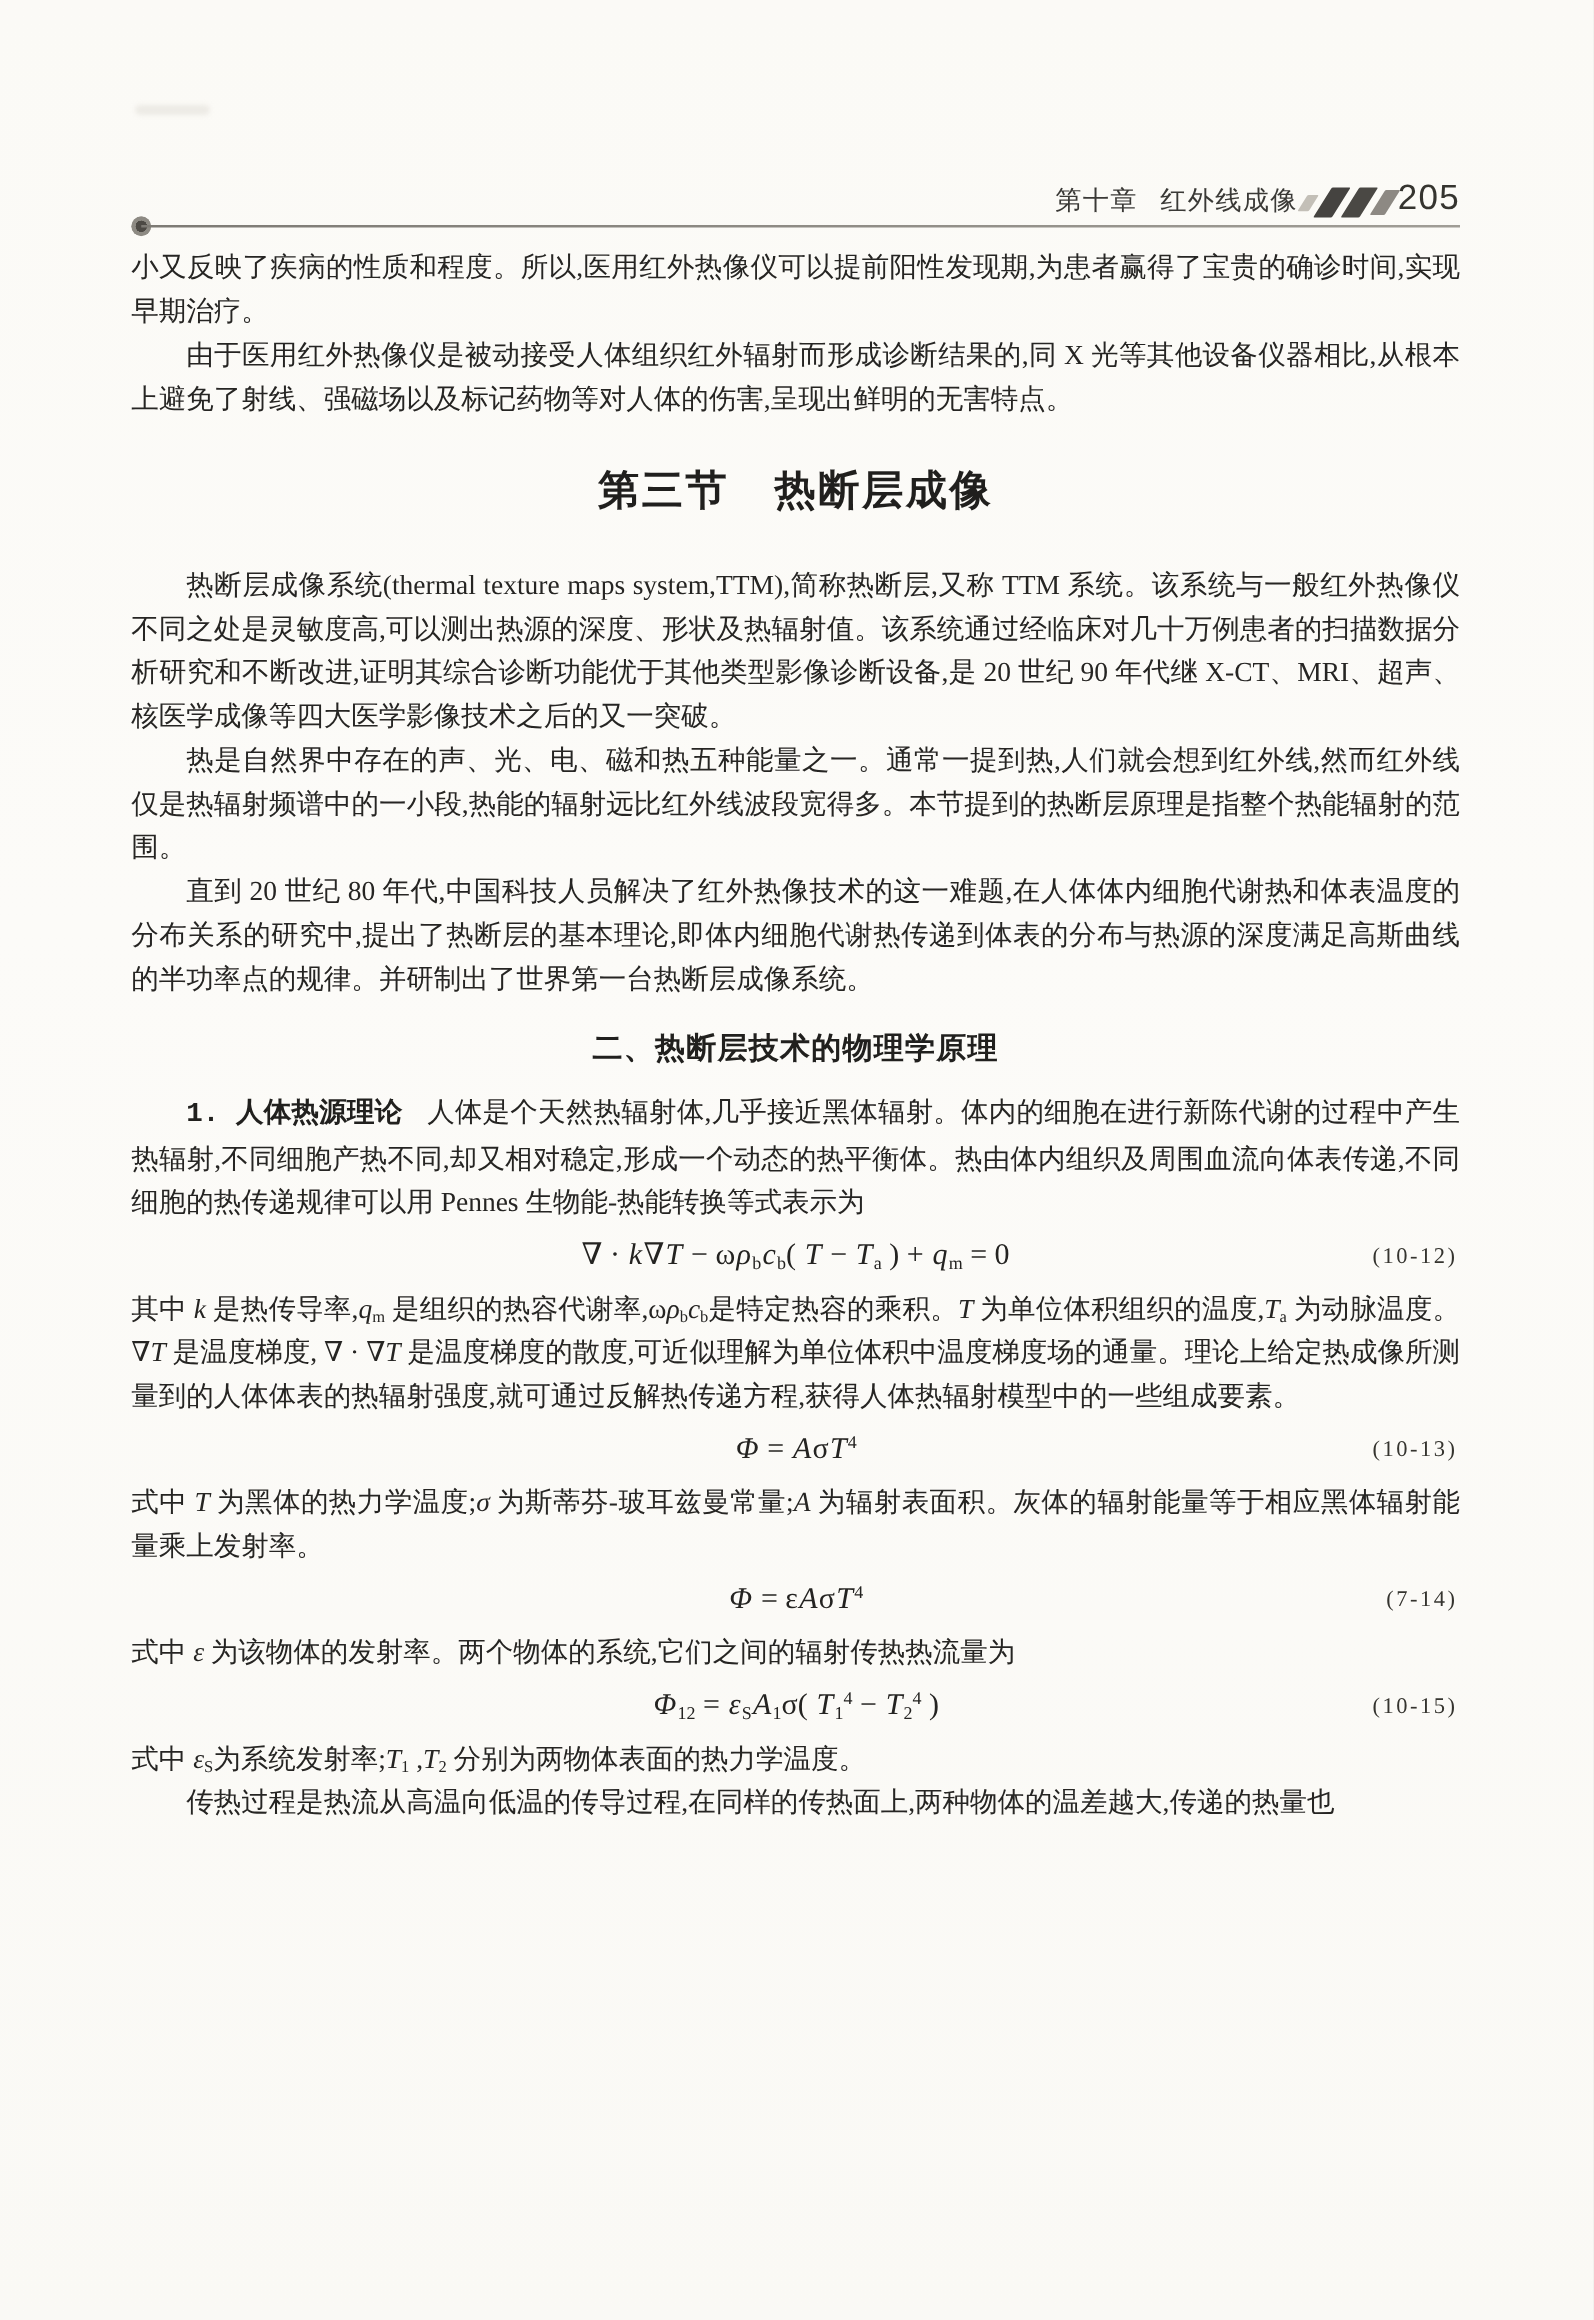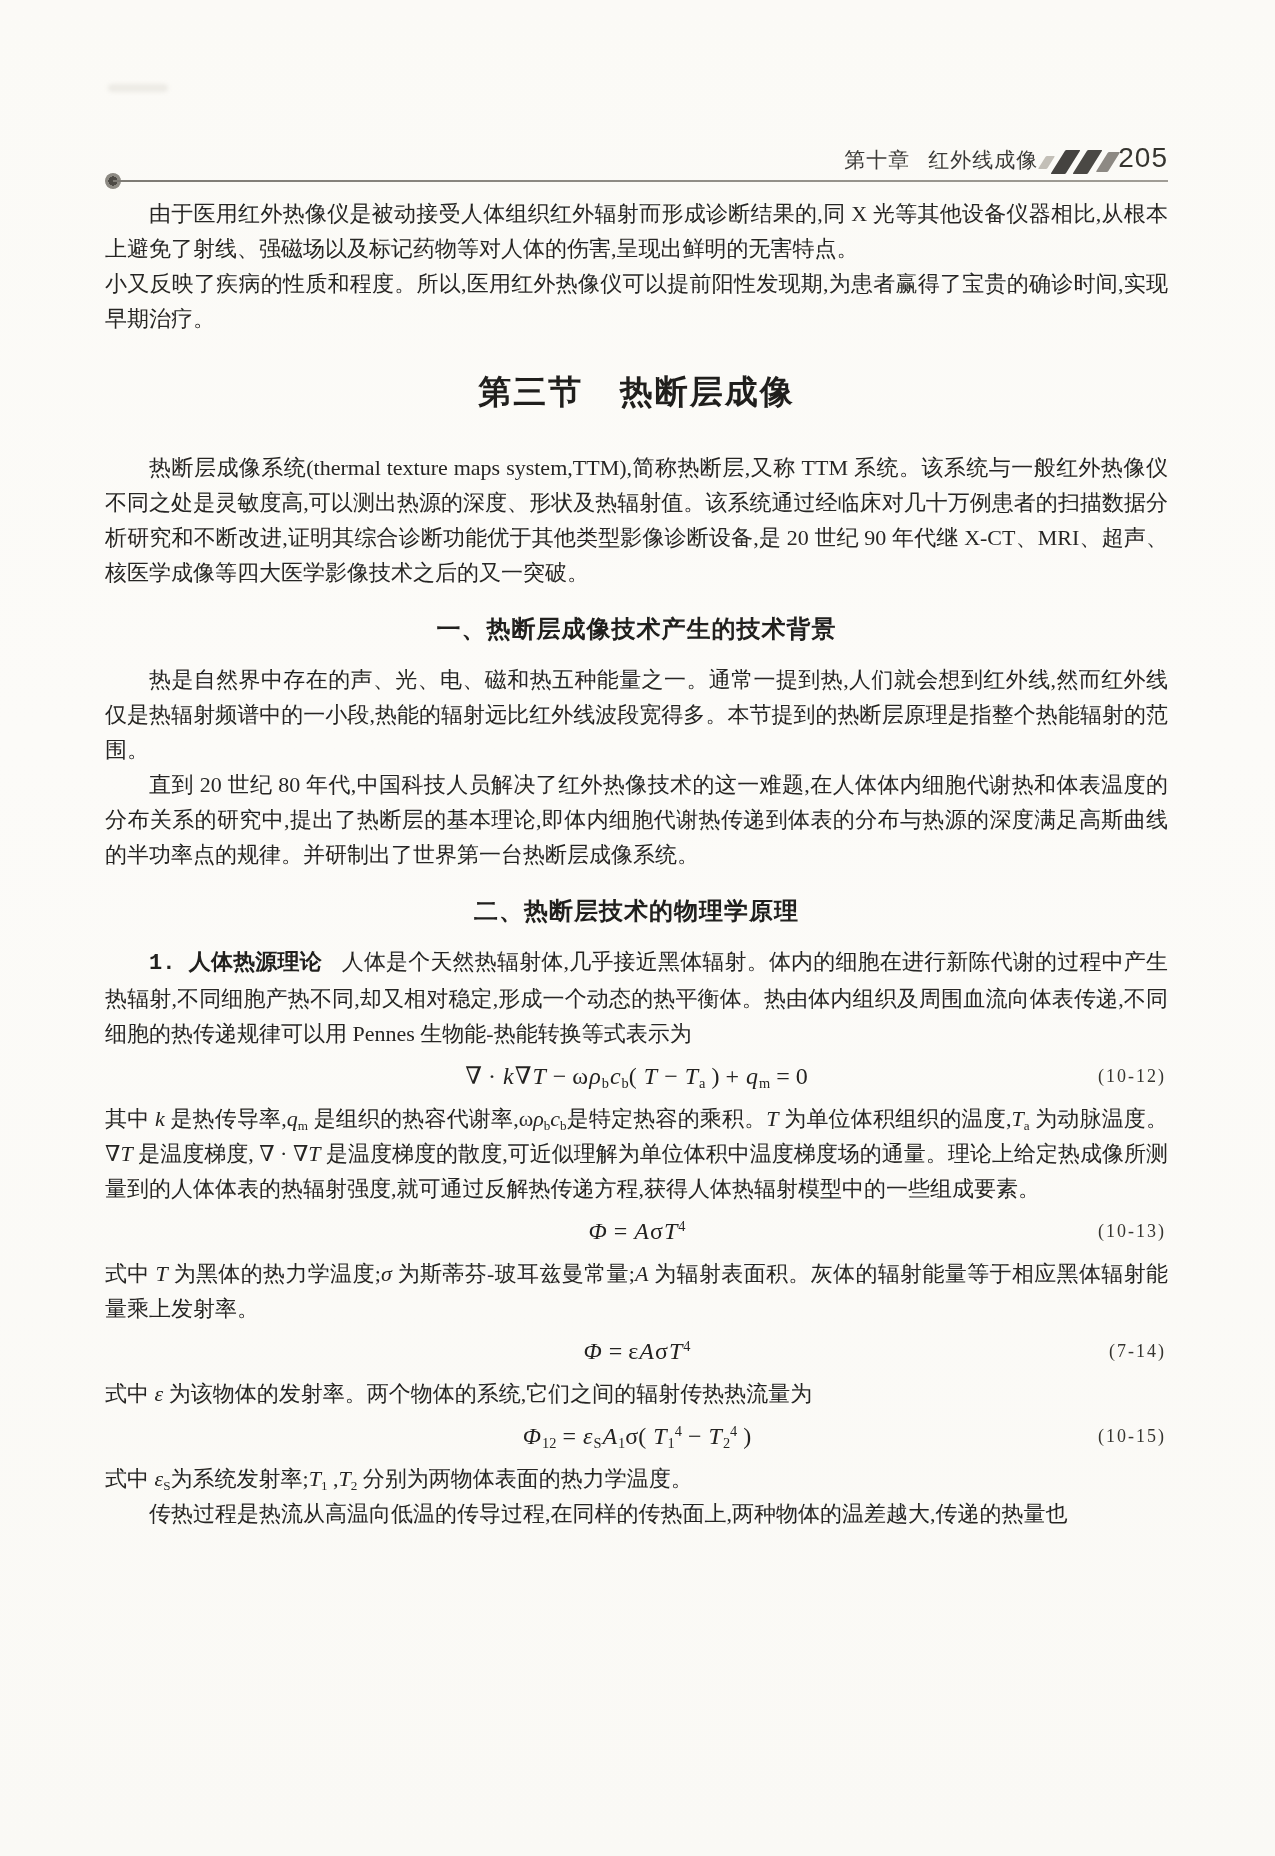--- a/index.html
+++ b/index.html
@@ -100,31 +100,30 @@
         <span class="slash s4"></span>
       </div>
       <div class="page-number">205</div>
     </div>
     <div class="header-dot"></div>
     <div class="header-rule"></div>
   </div>
 
   <div class="content">
 
+    <p class="para">小又反映了疾病的性质和程度。所以,医用红外热像仪可以提前阳性发现期,为患者赢得了宝贵的确诊时间,实现早期治疗。</p>
+
     <p class="para indent">由于医用红外热像仪是被动接受人体组织红外辐射而形成诊断结果的,同 X 光等其他设备仪器相比,从根本上避免了射线、强磁场以及标记药物等对人体的伤害,呈现出鲜明的无害特点。</p>
-
-    <p class="para">小又反映了疾病的性质和程度。所以,医用红外热像仪可以提前阳性发现期,为患者赢得了宝贵的确诊时间,实现早期治疗。</p>
 
     <h1 class="section-title">
       <span>第三节</span><span class="sec-gap"></span><span>热断层成像</span>
     </h1>
 
     <p class="para indent">热断层成像系统(thermal texture maps system,TTM),简称热断层,又称 TTM 系统。该系统与一般红外热像仪不同之处是灵敏度高,可以测出热源的深度、形状及热辐射值。该系统通过经临床对几十万例患者的扫描数据分析研究和不断改进,证明其综合诊断功能优于其他类型影像诊断设备,是 20 世纪 90 年代继 X-CT、MRI、超声、核医学成像等四大医学影像技术之后的又一突破。</p>
 
-    <h2 class="subsection-title">一、热断层成像技术产生的技术背景</h2>
 
     <p class="para indent">热是自然界中存在的声、光、电、磁和热五种能量之一。通常一提到热,人们就会想到红外线,然而红外线仅是热辐射频谱中的一小段,热能的辐射远比红外线波段宽得多。本节提到的热断层原理是指整个热能辐射的范围。</p>
 
 
     <p class="para indent">直到 20 世纪 80 年代,中国科技人员解决了红外热像技术的这一难题,在人体体内细胞代谢热和体表温度的分布关系的研究中,提出了热断层的基本理论,即体内细胞代谢热传递到体表的分布与热源的深度满足高斯曲线的半功率点的规律。并研制出了世界第一台热断层成像系统。</p>
 
     <h2 class="subsection-title">二、热断层技术的物理学原理</h2>
 
     <p class="para indent">
       <b class="lead">1. 人体热源理论</b><span>人体是个天然热辐射体,几乎接近黑体辐射。体内的细胞在进行新陈代谢的过程中产生热辐射,不同细胞产热不同,却又相对稳定,形成一个动态的热平衡体。热由体内组织及周围血流向体表传递,不同细胞的热传递规律可以用 Pennes 生物能-热能转换等式表示为</span>

